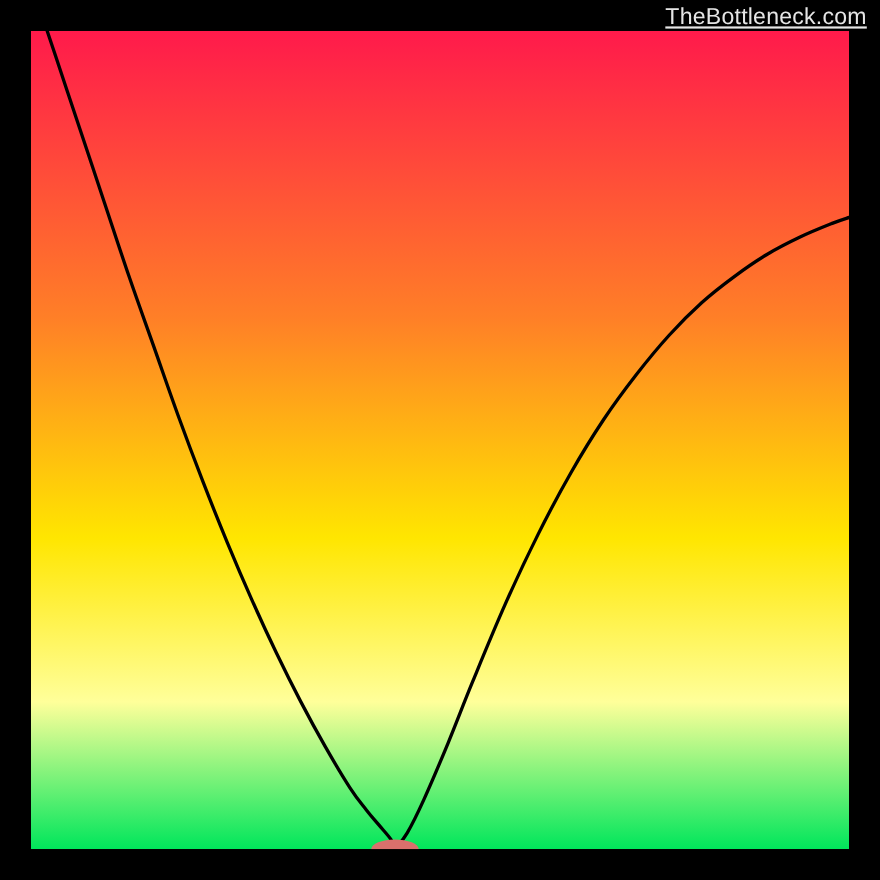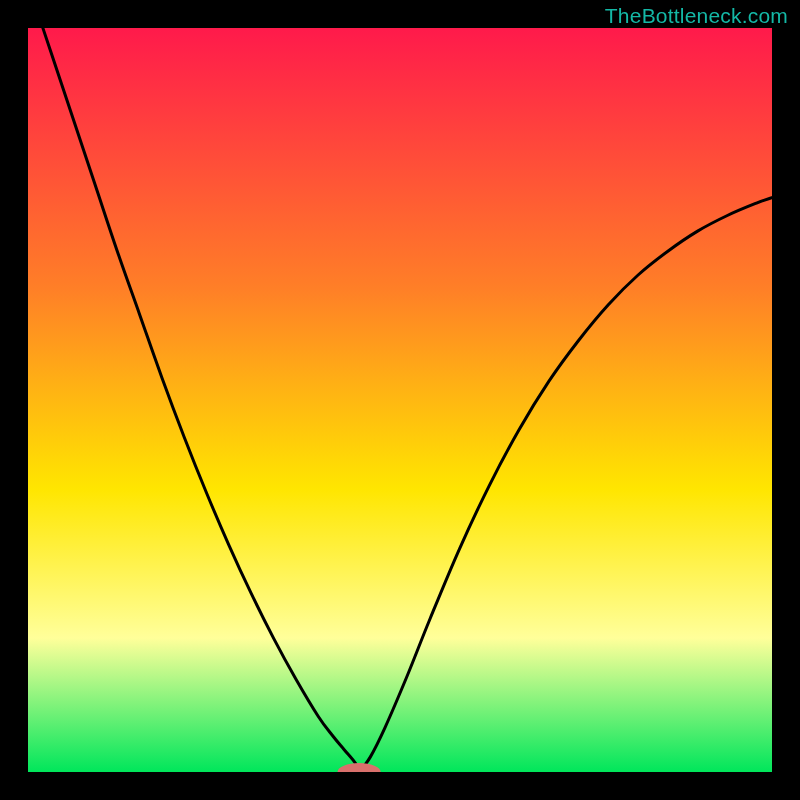--- a/index.html
+++ b/index.html
@@ -24,24 +24,25 @@
     top: 28px;
     left: 28px;
     width: 744px;
     height: 744px;
     overflow: hidden;
   }
   .watermark {
     position: absolute;
     top: 4px;
     right: 12px;
-    color: #14b8a6;
+    color: #e5e5e5;
     font-size: 21px;
     font-weight: 500;
     letter-spacing: 0.2px;
+    text-decoration: underline;
   }
   svg {
     display: block;
   }
 </style>
 </head>
 <body>
 
 <div class="frame">
 

